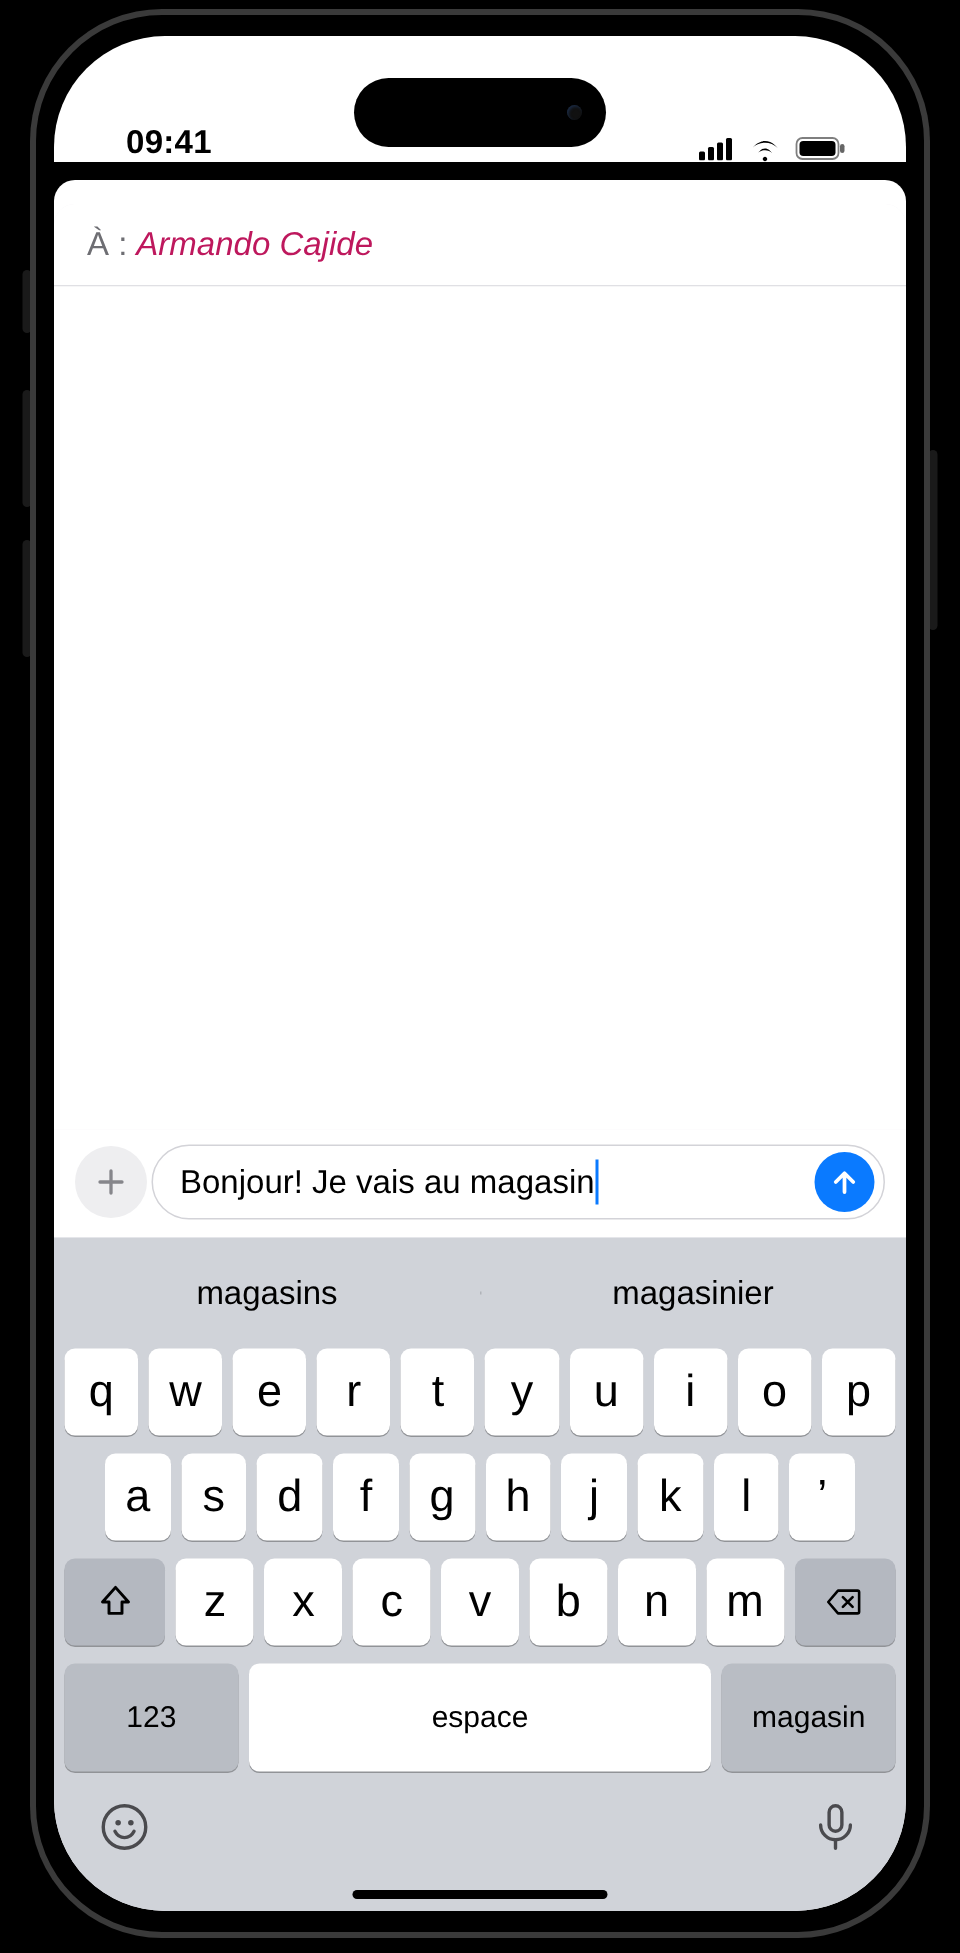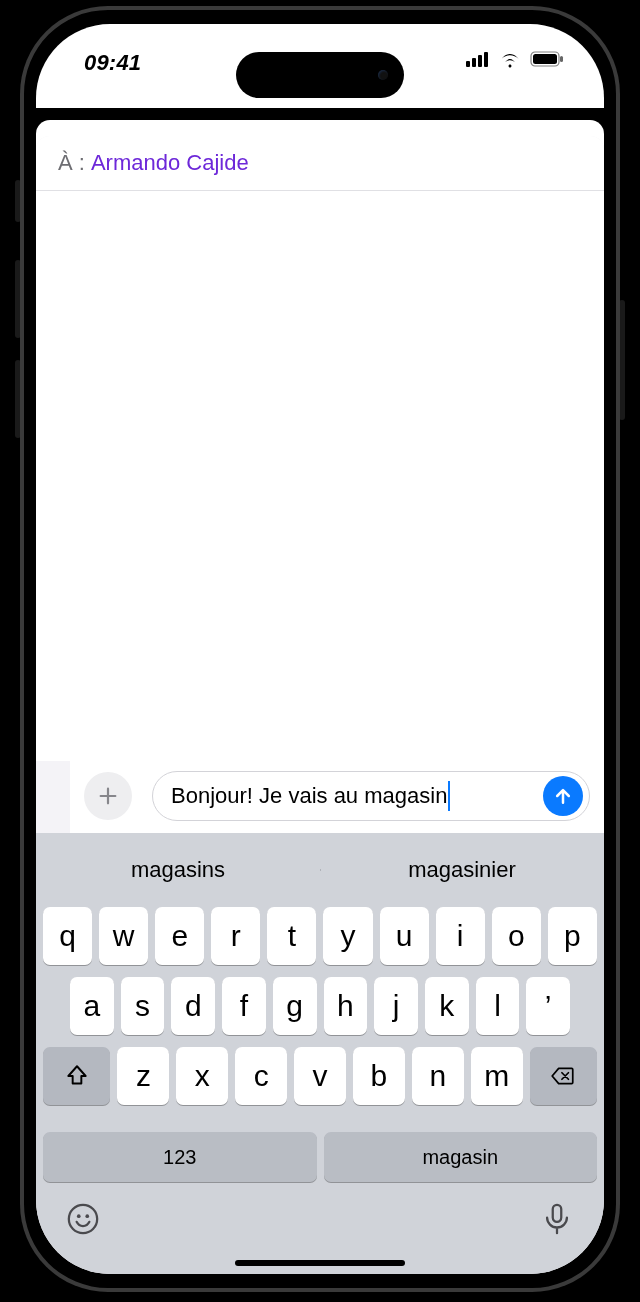--- a/index.html
+++ b/index.html
@@ -22,46 +22,46 @@
   .island-dot { width:10px; height:10px; border-radius:50%; background:#111; box-shadow: inset 1px 1px 2px #1a2a44; }
   .side-buttons .b { position:absolute; background:#1a1a1a; border-radius:4px; }
   .side-buttons .l1 { left:15px; top:180px; width:6px; height:42px; }
   .side-buttons .l2 { left:15px; top:260px; width:6px; height:78px; }
   .side-buttons .l3 { left:15px; top:360px; width:6px; height:78px; }
   .side-buttons .r1 { right:15px; top:300px; width:6px; height:120px; }
 
   
   .statusbar {
     position: absolute; left:0; right:0; top:0; height: 84px; z-index:40;
-    display:flex; align-items:flex-start; justify-content:space-between;
-    padding: 26px 40px 0 48px; color:#000; background:#fff;font-style:italic;
+    display:flex; align-items:flex-end; justify-content:space-between;
+    padding: 26px 40px 0 48px; color:#000; background:#fff;
   }
   .sb-time { font-size: 22px; font-weight:600; letter-spacing:0.2px; }
   .sb-icons { display:flex; align-items:center; gap:8px; }
   .sb-icons svg { display:block; }
 
   
   .card-back { position:absolute; left:0; right:0; top:96px; height:60px; background:#fff; border-top-left-radius:14px; border-top-right-radius:14px; }
   .card {
     position:absolute; left:0; right:0; top:112px; bottom:0; background:#f4f3f7;
     border-top-left-radius:14px; border-top-right-radius:14px; overflow:hidden;
     display:flex; flex-direction:column;
   }
 
   .nav { height:90px; display:flex; align-items:center; justify-content:center; position:relative; border-bottom:1px solid rgba(0,0,0,0.08); }
   .nav-title { font-size:22px; font-weight:600; color:#000; }
   .nav-cancel { position:absolute; right:22px; font-size:22px; color:#0a7aff; }
 
   .to-row { background:#fff; padding: 14px 22px; font-size:22px; border-bottom:1px solid #e0e0e4; display:flex; gap:6px; }
   .to-label { color:#6e6e73; }
-  .to-name { color:#6d28d9; }
+  .to-name { color:#be185d;font-style:italic; }
 
   .convo { flex:1; background:#fff; }
 
-  .compose { background:#fff; padding: 10px 14px 12px; display:flex; align-items:center; gap:20px;margin-left:34px; }
+  .compose { background:#fff; padding: 10px 14px 12px; display:flex; align-items:center; gap:3px; }
   .plus-btn {
     width:48px; height:48px; border-radius:24px; background:#eeeef0; display:flex; align-items:center; justify-content:center; flex:none;
   }
   .plus-btn svg { width:22px; height:22px; }
   .bubble {
     flex:1; height:50px; border:1px solid #d3d3d8; border-radius:25px; background:#fff;
     display:flex; align-items:center; padding: 0 6px 0 18px; position:relative;
   }
   .bubble-text { font-size:22px; color:#000; white-space:nowrap; }
   .caret { display:inline-block; width:2px; height:30px; background:#0a7aff; margin-left:1px; vertical-align:middle; }
@@ -79,21 +79,21 @@
   .key {
     flex:1; height:58px; background:#fff; border-radius:7px;
     box-shadow: 0 1px 0 rgba(0,0,0,0.3);
     display:flex; align-items:center; justify-content:center;
     font-size:30px; color:#000;
   }
   .krow.mid { padding-left: 34px; padding-right: 34px; }
   .key.fn { background:#b4b8c0; }
   .key.fn svg { width:26px; height:26px; }
   .krow.bot .key.shift, .krow.bot .key.del { flex: 1.3; }
-  .krow.ctrl .key { height:50px; font-size:20px;margin-top:15px; }
+  .krow.ctrl .key { height:72px; font-size:20px; }
   .krow.ctrl .k123 { flex:1.5; background:#b9bdc4; }
   .krow.ctrl .kspace { flex:4; }
   .krow.ctrl .kret { flex:1.5; background:#b9bdc4; }
 
   .kfoot { display:flex; justify-content:space-between; align-items:center; padding: 14px 30px 10px; }
   .kfoot svg { width:34px; height:34px; }
 
   .home-ind { display:flex; justify-content:center; padding: 10px 0 8px; }
   .home-ind div { width:170px; height:6px; background:#000; border-radius:3px; }
 </style>
@@ -205,20 +205,21 @@
         <div class="key">m</div>
         <div class="key fn del">
           <svg viewBox="0 0 24 24">
               <path d="M8 5h12a1 1 0 011 1v12a1 1 0 01-1 1H8l-6-7 6-7z" fill="none" stroke="#000" stroke-width="1.6" stroke-linejoin="round"></path>
               <path d="M11 9l6 6M17 9l-6 6" stroke="#000" stroke-width="1.6" stroke-linecap="round"></path>
             </svg>
         </div>
       </div>
       <div class="krow ctrl">
         <div class="key fn k123">123</div>
+        <div class="key kspace">espace</div>
         <div class="key fn kret">magasin</div>
       </div>
 
       <div class="kfoot">
         <div>
           <svg viewBox="0 0 24 24">
               <circle cx="12" cy="12" r="10" fill="none" stroke="#4a4a4e" stroke-width="1.6"></circle>
               <circle cx="9" cy="10" r="1.3" fill="#4a4a4e"></circle>
               <circle cx="15" cy="10" r="1.3" fill="#4a4a4e"></circle>
               <path d="M7.5 14c1 2 2.5 3 4.5 3s3.5-1 4.5-3" fill="none" stroke="#4a4a4e" stroke-width="1.6" stroke-linecap="round"></path>

